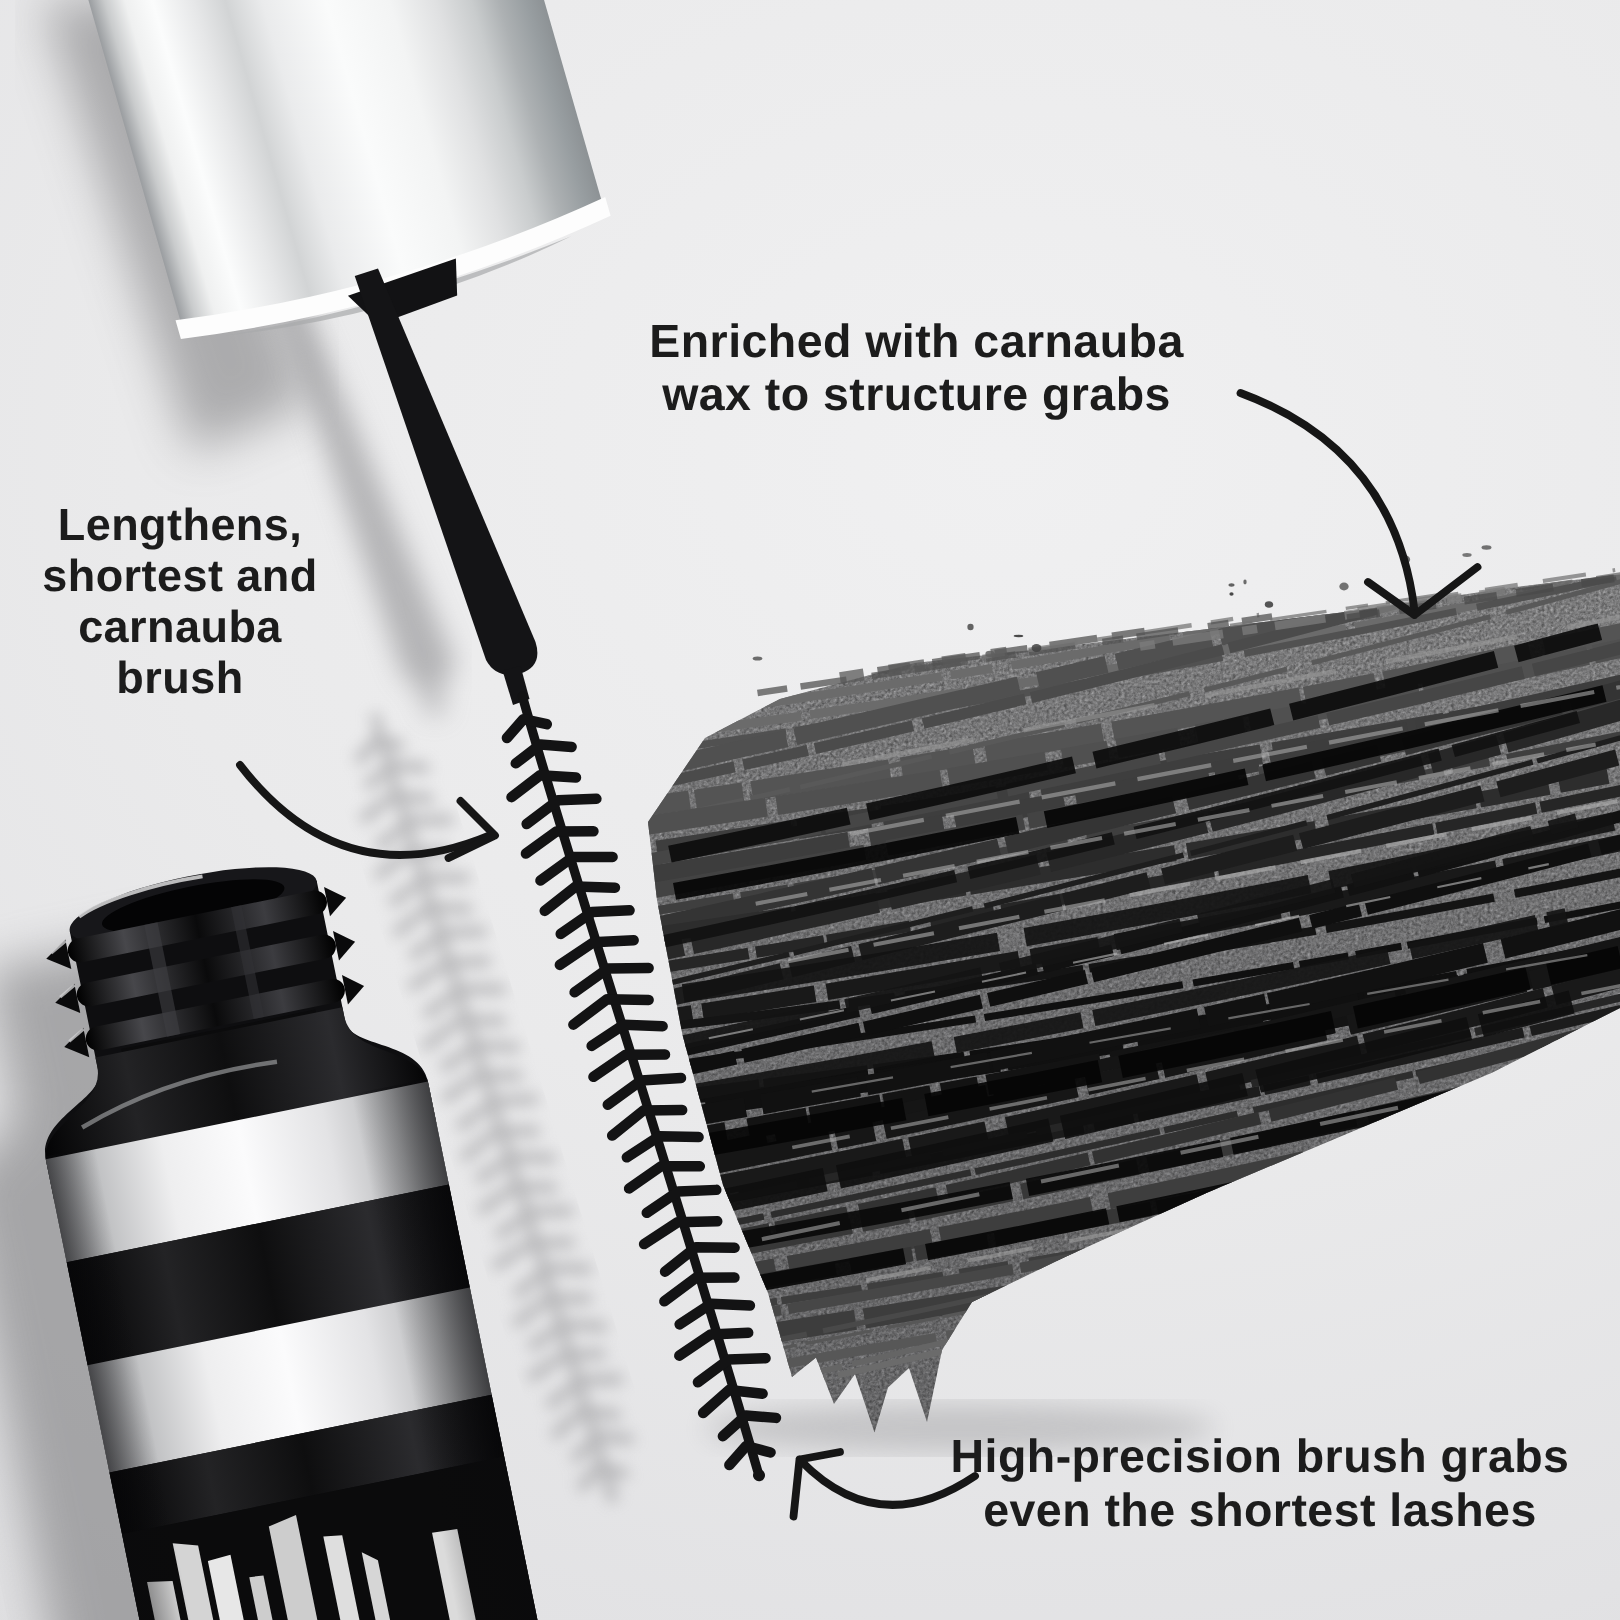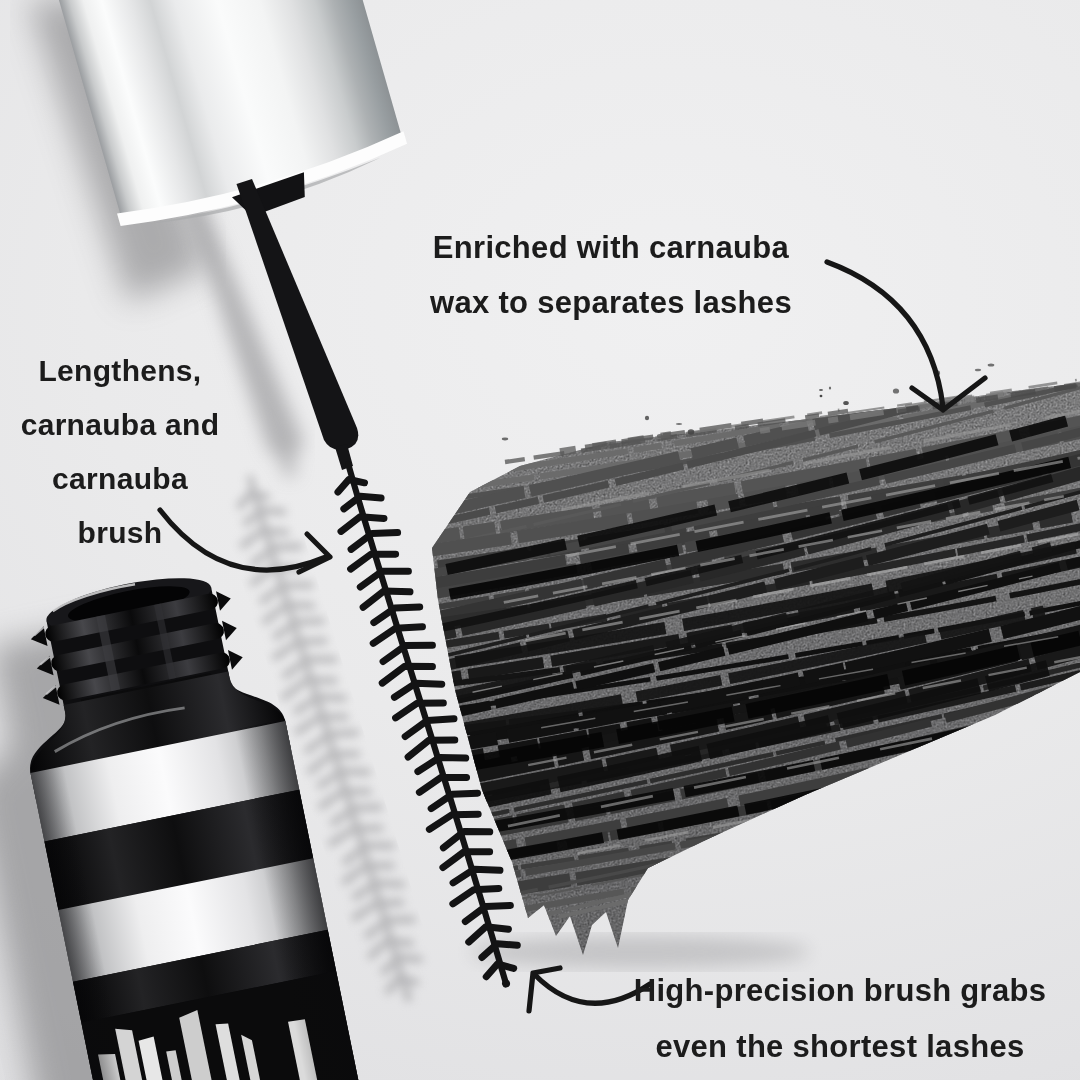--- a/index.html
+++ b/index.html
@@ -6,21 +6,21 @@
   .stage{
     position:relative;width:1080px;height:1080px;overflow:hidden;
     background:radial-gradient(120% 95% at 62% 28%, #f0f0f1 0%, #eaeaeb 45%, #e2e2e4 80%, #dcdcde 100%);
     font-family:"Liberation Sans","DejaVu Sans",sans-serif;
   }
   .stage svg{position:absolute;left:0;top:0;}
   .note{
     position:absolute;text-align:center;color:#1c1c1c;font-weight:700;
     letter-spacing:.3px;
   }
-  .note span{display:block;margin-top:20px;}
+  .note span{display:block;}
   .note-carnauba{left:380px;top:210px;width:462px;font-size:31px;line-height:35px;}
   .note-lengthens{left:8px;top:334px;width:224px;font-size:30px;line-height:34px;}
   .note-precision{left:596px;top:953px;width:488px;font-size:31px;line-height:36px;}
 </style>
 </head>
 <body>
 
 <div class="stage">
 
 <svg width="1080" height="1080" viewBox="0 0 1080 1080">
@@ -324,26 +324,26 @@
     </g>
     <g>
       <path d="M 650,984 Q 586,1027 534,974"></path>
       <path d="M 533,973 L 529,1011 M 533,973 L 560,968"></path>
     </g>
   </g>
 </svg>
 
 <div class="note note-carnauba">
   <span>Enriched with carnauba</span>
-  <span>wax to separates lashes</span>
+  <span>wax to structure grabs</span>
 </div>
 
 <div class="note note-lengthens">
   <span>Lengthens,</span>
-  <span>carnauba and</span>
+  <span>shortest and</span>
   <span>carnauba</span>
   <span>brush</span>
 </div>
 
 <div class="note note-precision">
   <span>High-precision brush grabs</span>
   <span>even the shortest lashes</span>
 </div>
 
 </div>

